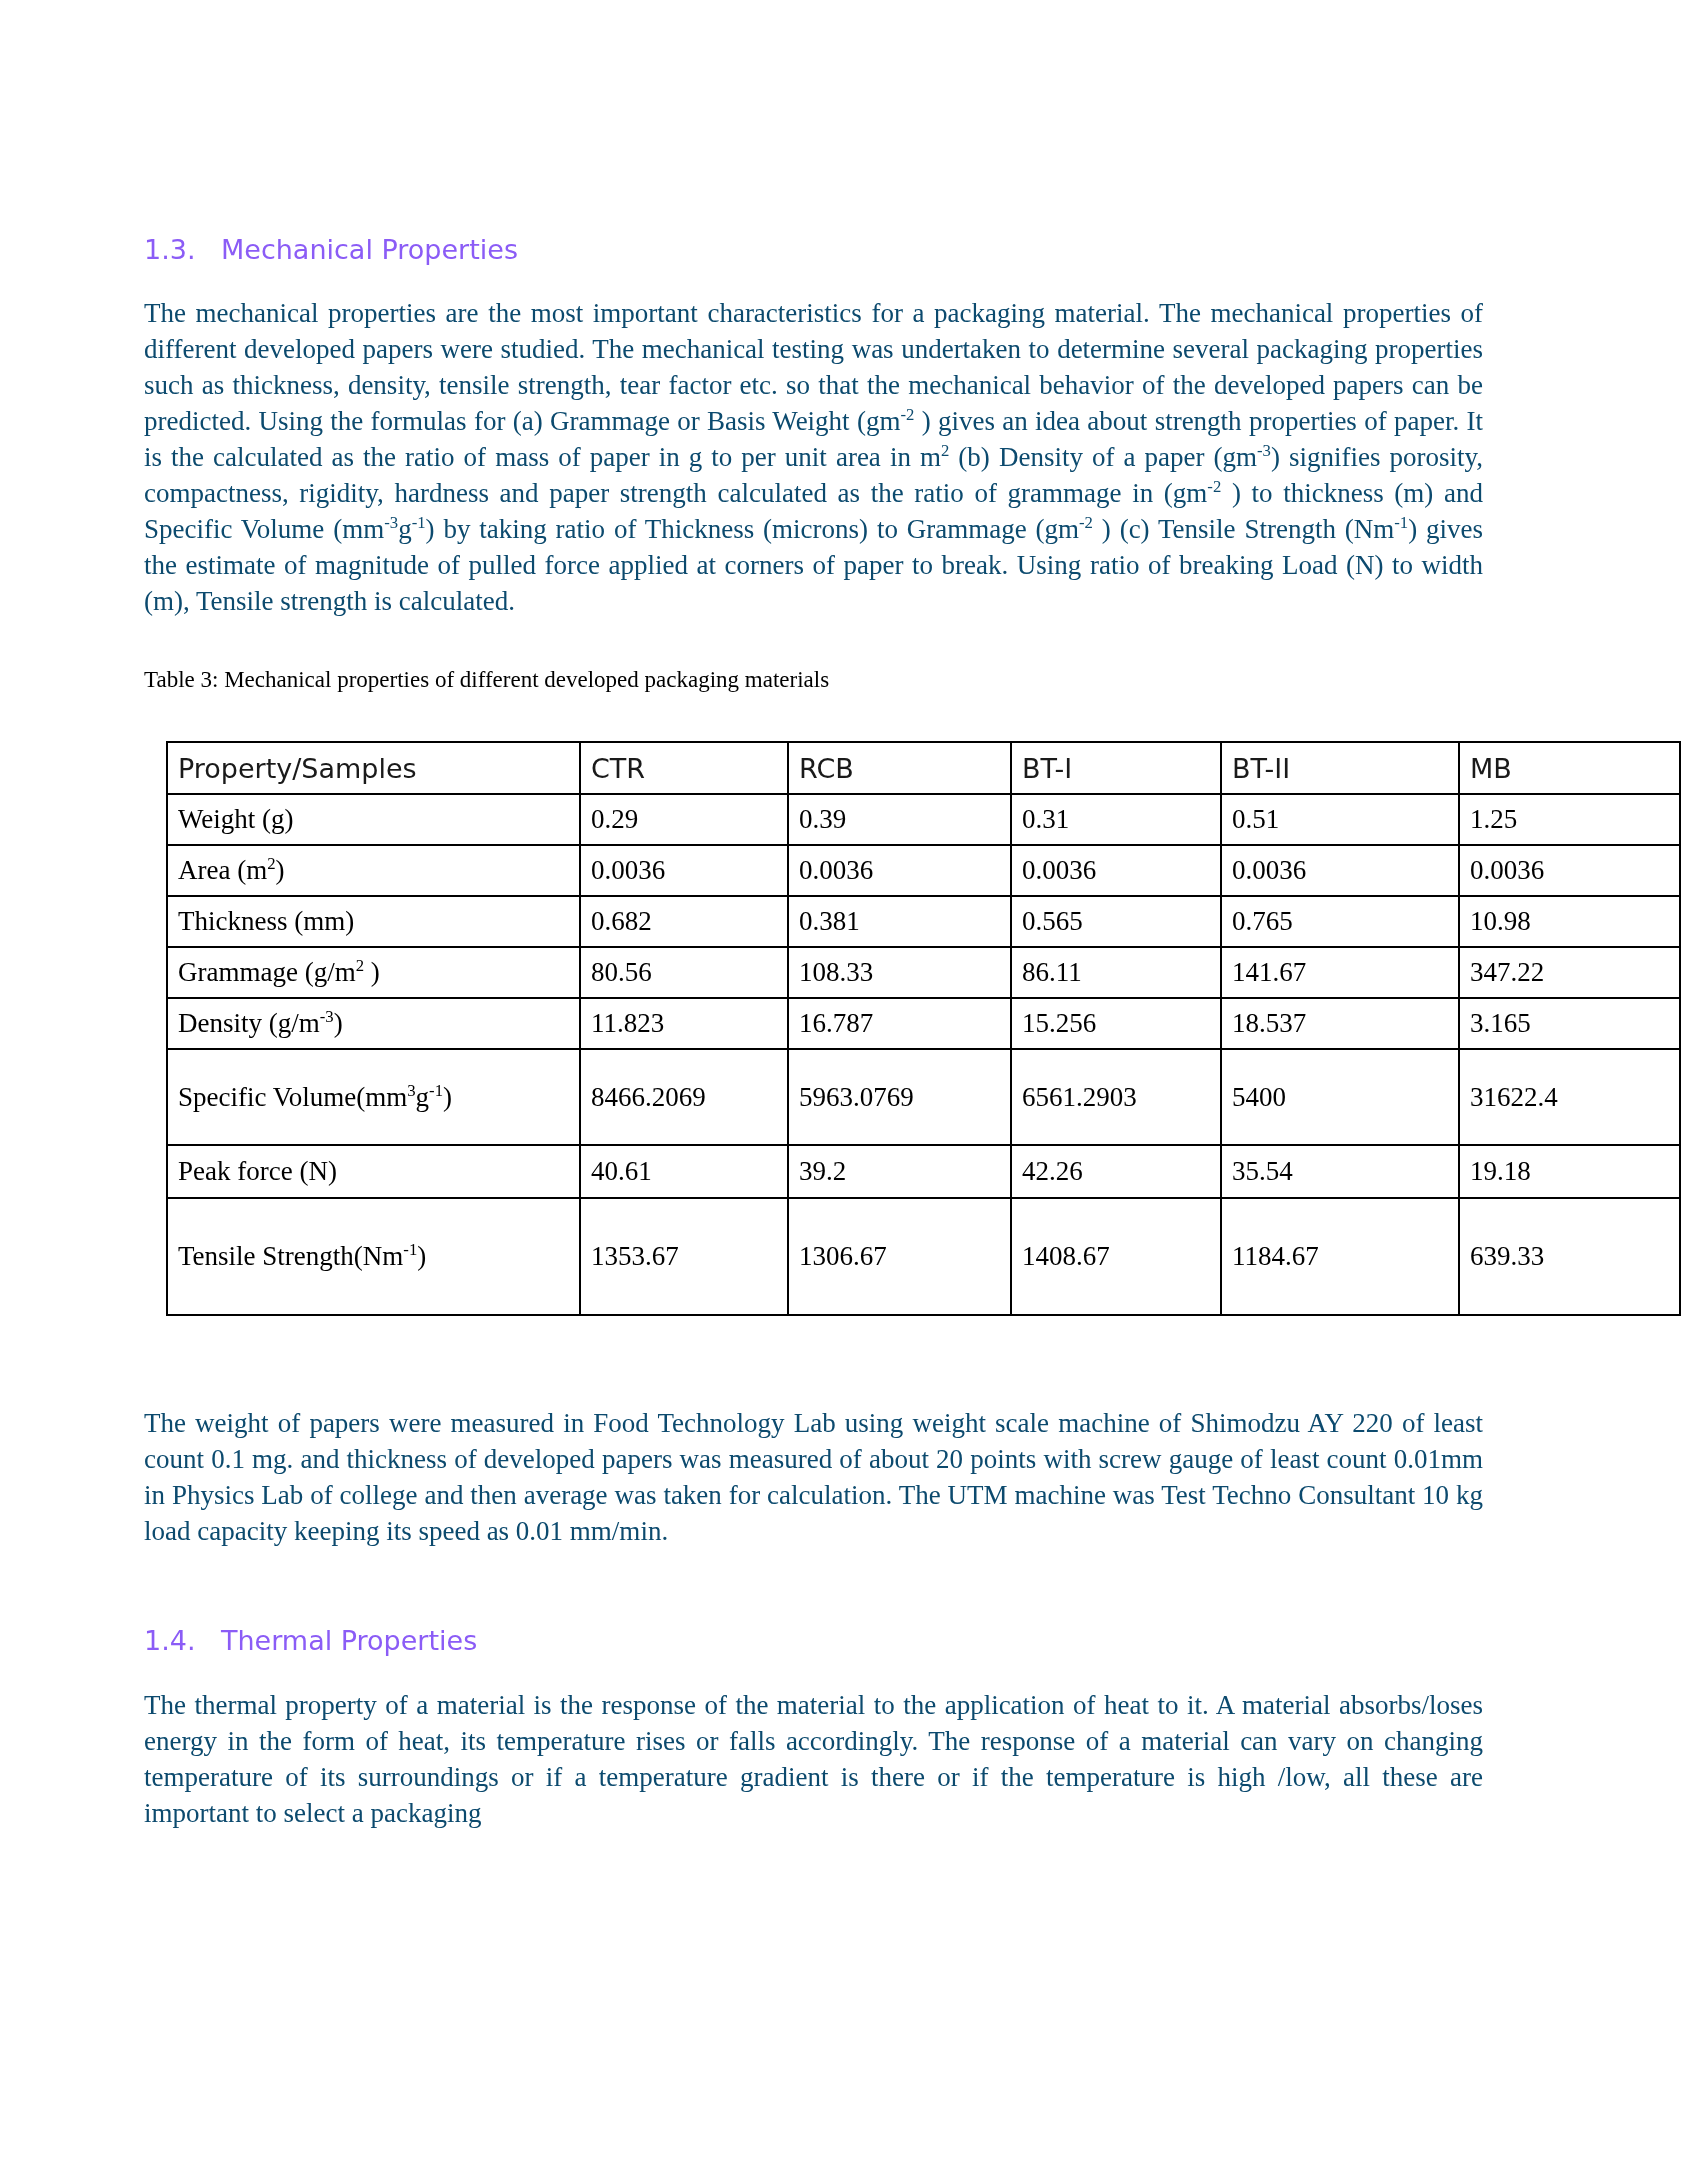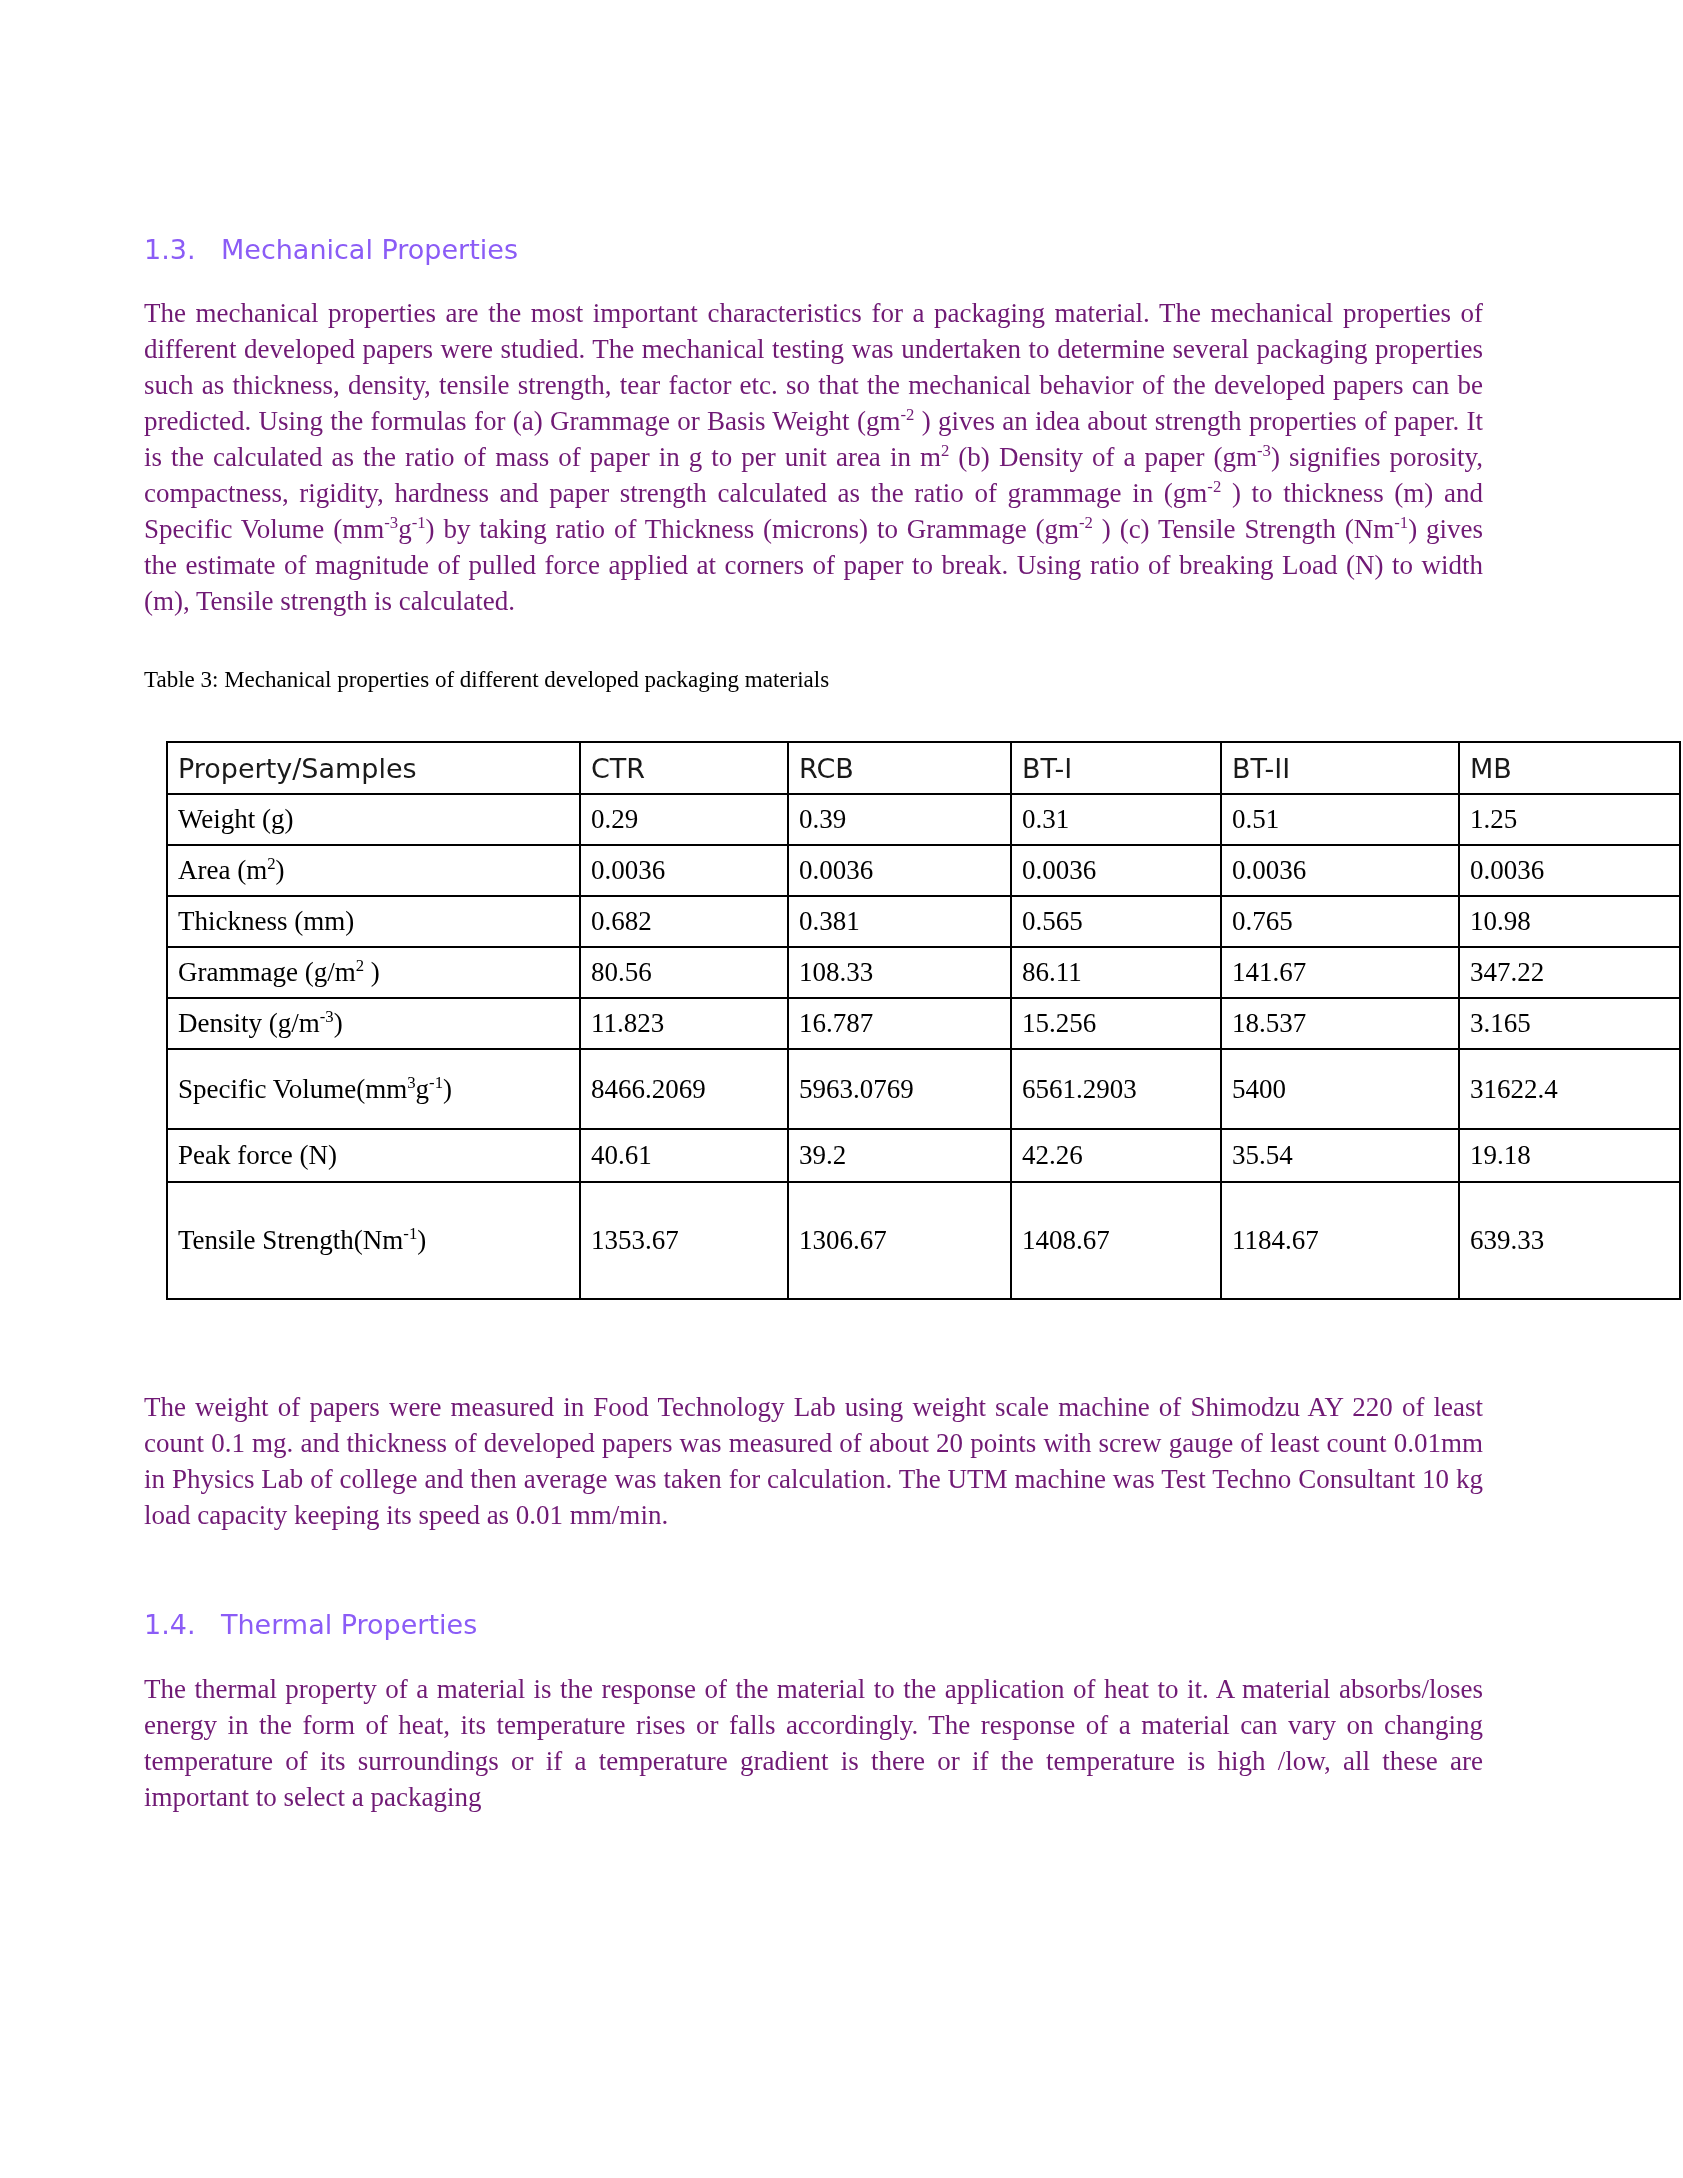--- a/index.html
+++ b/index.html
@@ -20,21 +20,21 @@
     color: #8b5cf6;
   }
   .sec-heading .sec-num { display: inline-block; width: 77px; }
   .h13 { padding-top: 234px; }
   .h14 { margin-top: 76px; }
   .body-par {
     font-family: "Liberation Serif", "DejaVu Serif", serif;
     font-size: 27px;
     line-height: 36px;
     text-align: justify;
-    color: #701a75;
+    color: #0c4a6e;
   }
   .p1 { margin-top: 30px; }
   .p2 { margin-top: 89px; }
   .p3 { margin-top: 31px; }
   .table-caption {
     font-family: "Liberation Serif", "DejaVu Serif", serif;
     font-size: 23px;
     margin-top: 48px;
     text-align: left;
   }
@@ -60,21 +60,21 @@
     font-size: 27px;
     font-weight: 400;
     height: 52px;
     color: #1a1a1a;
   }
   table.props td {
     font-family: "Liberation Serif", "DejaVu Serif", serif;
     font-size: 27px;
     height: 51px;
   }
-  tr.r-specific td { height: 80px; }
+  tr.r-specific td { height: 96px; }
   tr.r-peak td { height: 53px; }
   tr.r-tensile td { height: 117px; }
 </style>
 </head>
 <body>
 
 <div class="page">
   <div class="content">
     <h2 class="sec-heading h13"><span class="sec-num">1.3.</span><span>Mechanical Properties</span></h2>
 

